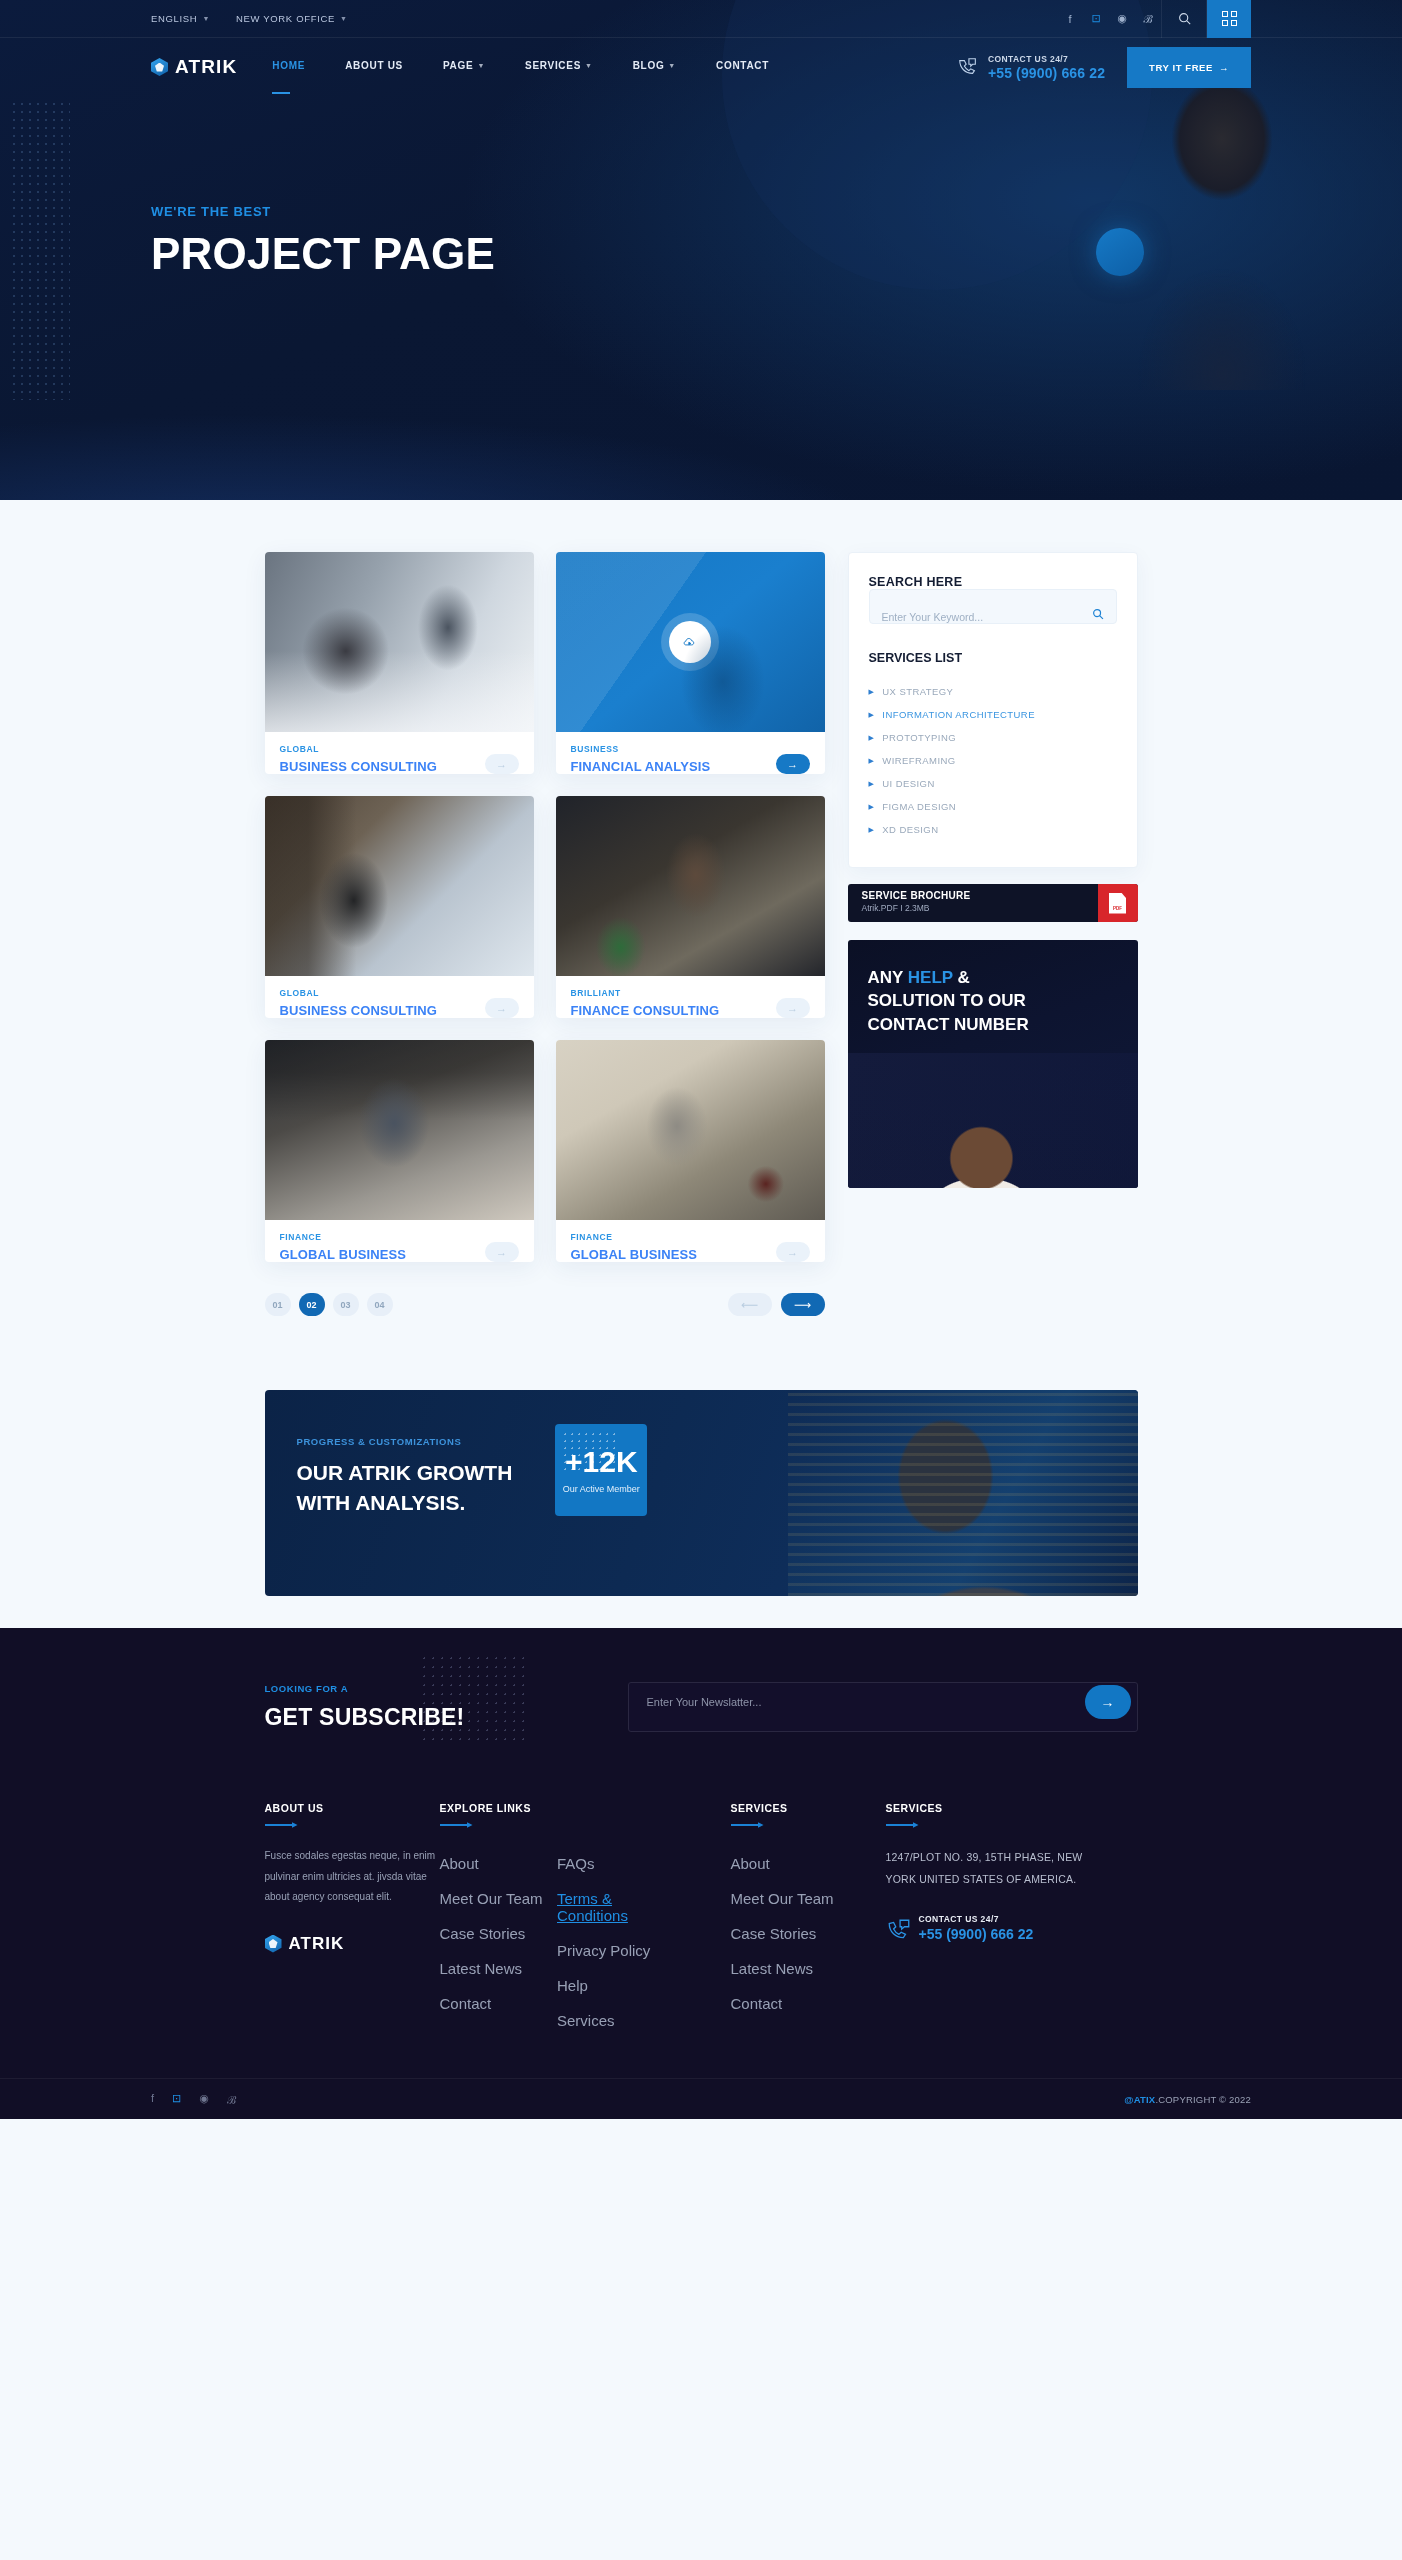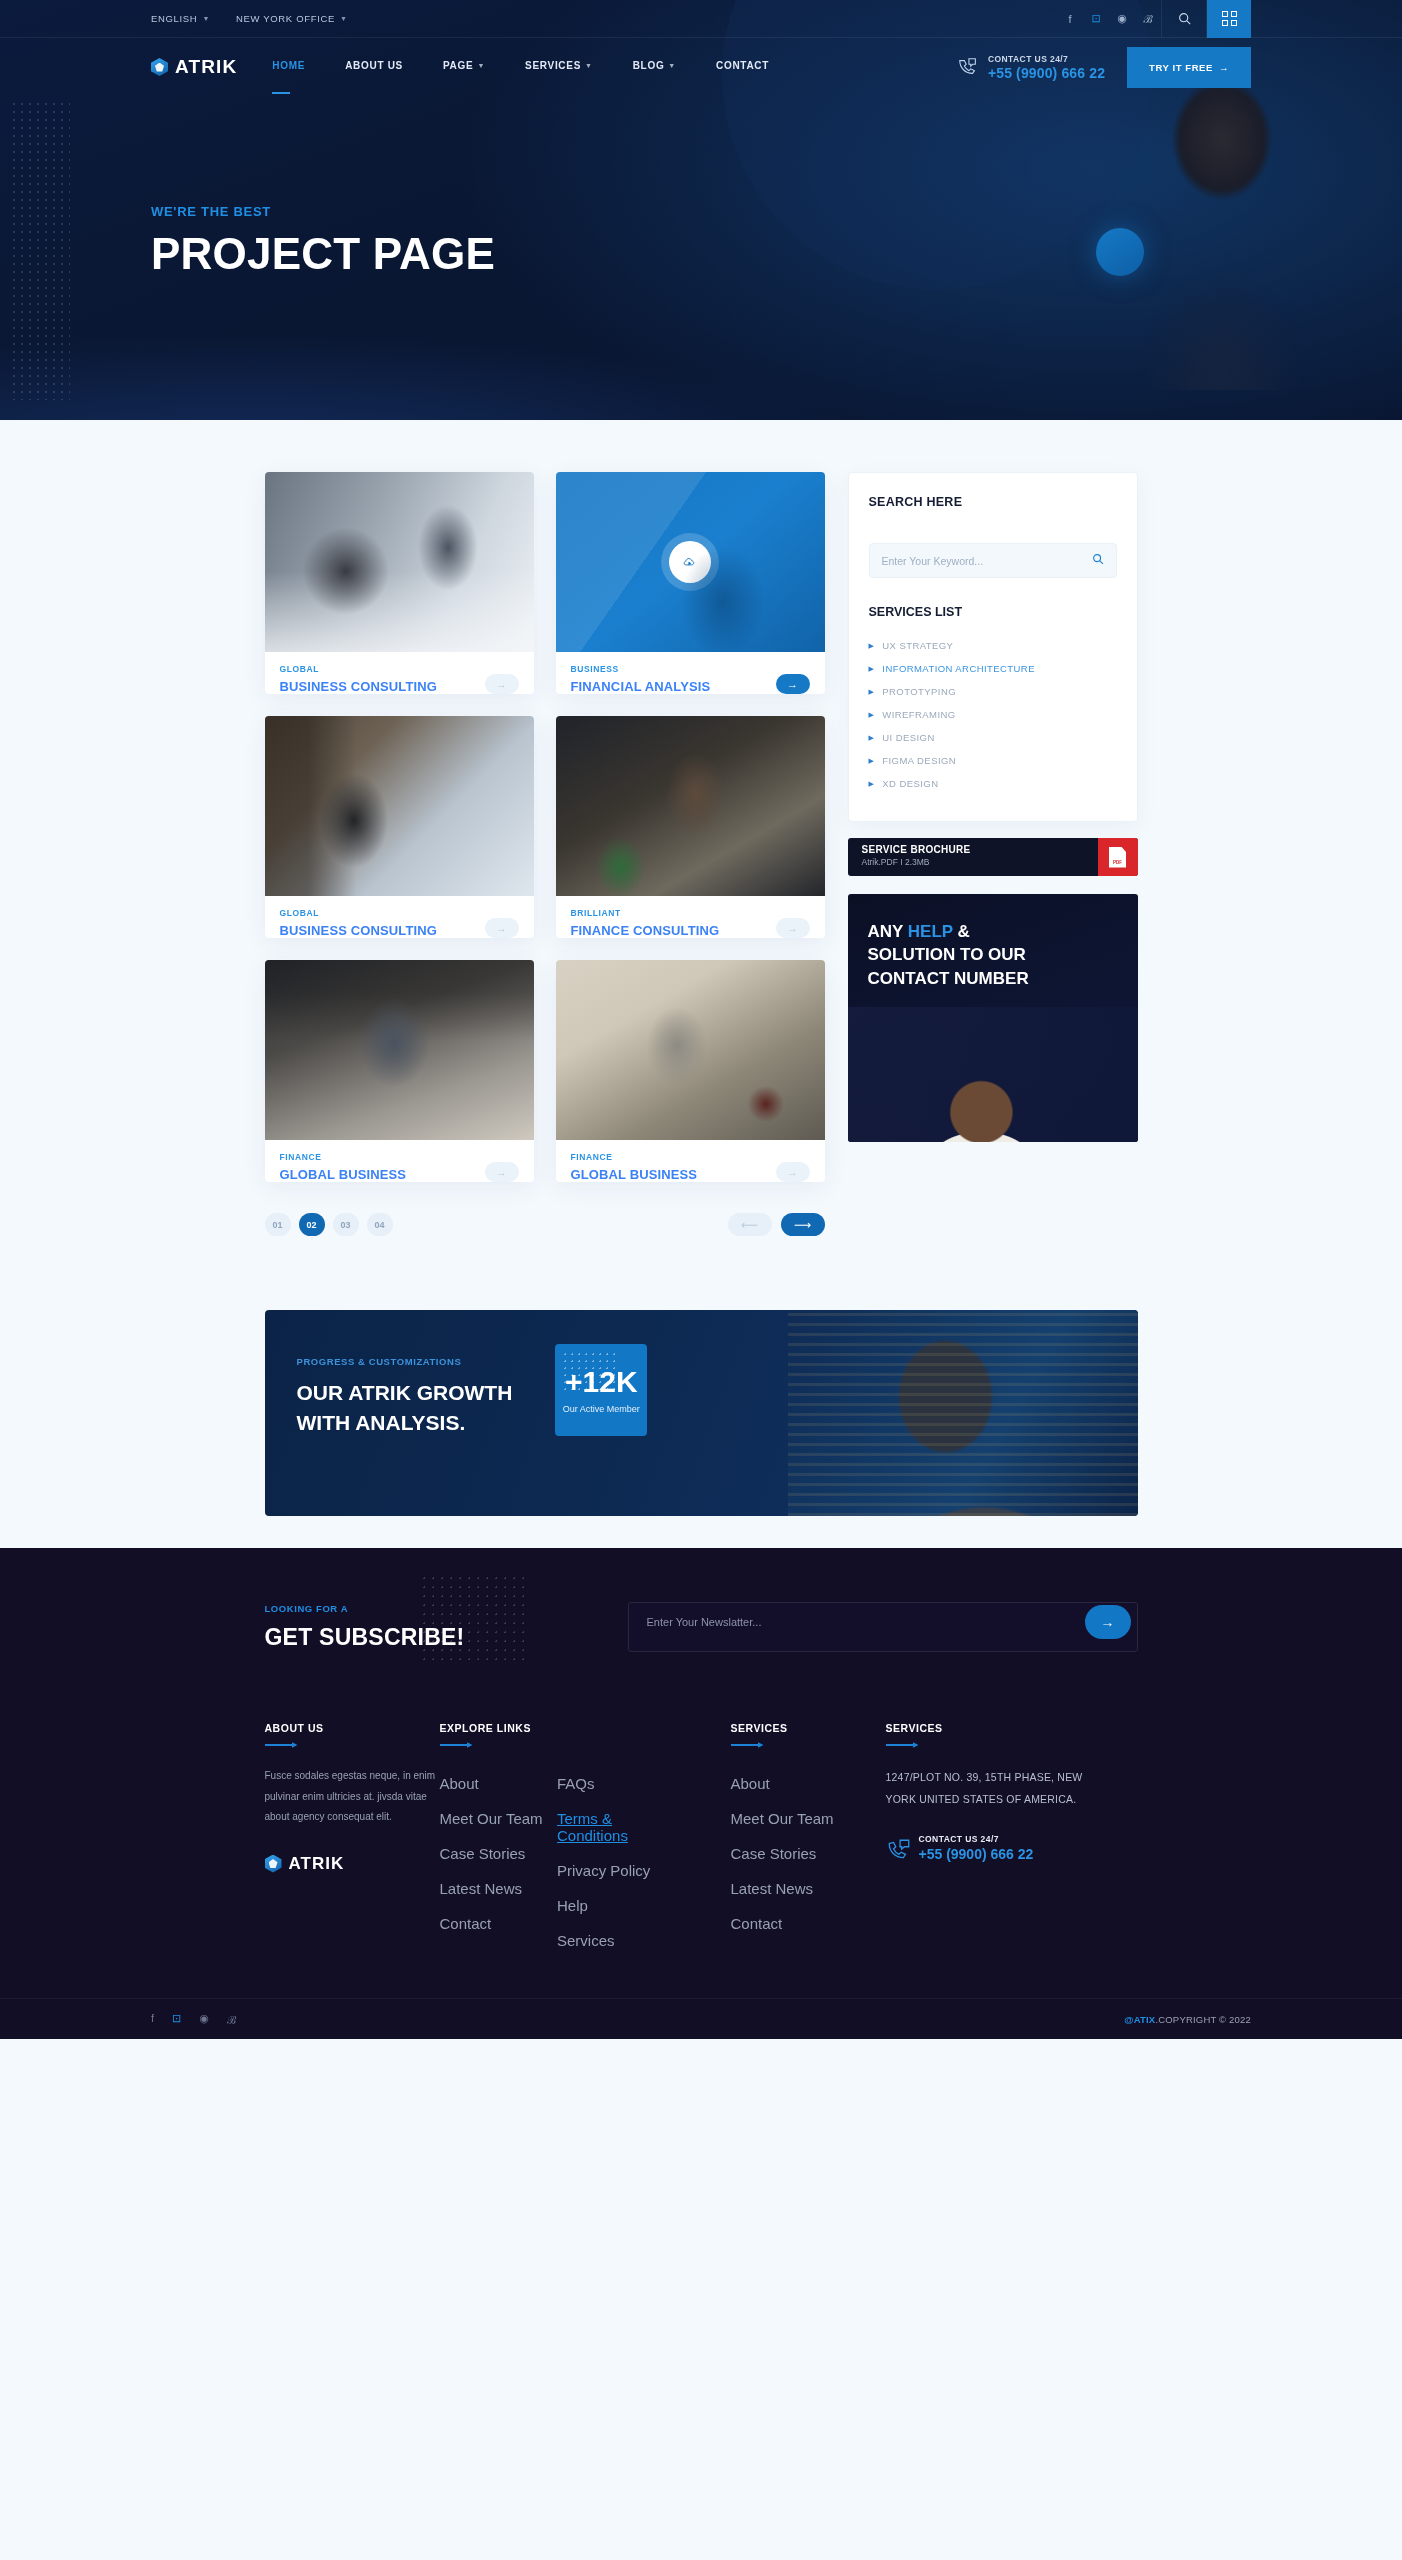--- a/index.html
+++ b/index.html
@@ -8,21 +8,21 @@
     font-family: "Liberation Sans", sans-serif;
     background:#f4f9fd;
     color:#0b1430;
     -webkit-font-smoothing:antialiased;
   }
   .page { width:1402px; position:relative; overflow:hidden; }
 
   
   .hero {
     position:relative;
-    height:420px;
+    height:500px;
     background:
       radial-gradient(ellipse 900px 420px at 78% 40%, rgba(18,60,110,.85) 0%, rgba(9,24,58,0) 70%),
       linear-gradient(160deg,#0b1b3d 0%, #0a1733 45%, #091632 100%);
     overflow:hidden;
   }
   .hero-photo {
     position:absolute; right:0; top:0; width:640px; height:400px;
     background:
       radial-gradient(circle at 62% 45%, rgba(30,70,120,.55) 0%, rgba(10,25,55,0) 60%),
       repeating-linear-gradient(0deg, rgba(200,170,90,.16) 0 3px, rgba(8,20,45,0) 3px 11px),
@@ -190,22 +190,22 @@
   .pnav.on{ background:#1169b4; color:#fff; }
 
   
   .side{ width:290px; }
   .side-box{
     background:#fff; border:1px solid #eaf1f8; border-radius:4px; padding:22px 20px 26px;
     box-shadow:0 6px 22px rgba(22,60,110,.05);
   }
   .side-h{ font-size:12.5px; font-weight:700; letter-spacing:.02em; color:#141d33;}
   .search-wrap{
-    margin-top:34px; height:35px; background:#f3f8fd; border:1px solid #e8f0f8; border-radius:4px;
-    display:flex; align-items:center; padding:0 12px;
+    margin-top:0; height:35px; background:#f3f8fd; border:1px solid #e8f0f8; border-radius:4px;
+    display:flex; align-items:flex-end; padding:0 12px;
   }
   .search-wrap input{
     border:none; background:transparent; outline:none; flex:1;
     font-family:"Liberation Sans",sans-serif; font-size:10.5px; color:#6b7d93;
   }
   .search-wrap input::placeholder{ color:#9fb0c4; }
   .search-ic{ color:#1d82d4; font-size:12px; cursor:pointer;}
   .side-h2{ margin-top:27px; font-size:12.5px; font-weight:700; color:#141d33;}
   .svc-list{ list-style:none; margin-top:15px; }
   .svc-list li{

